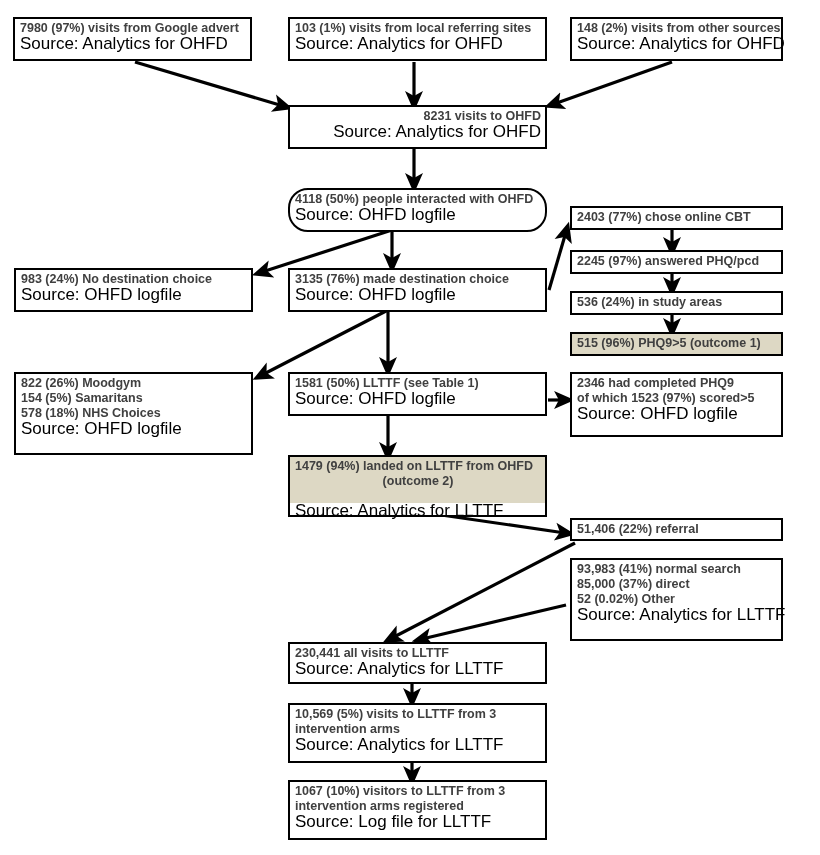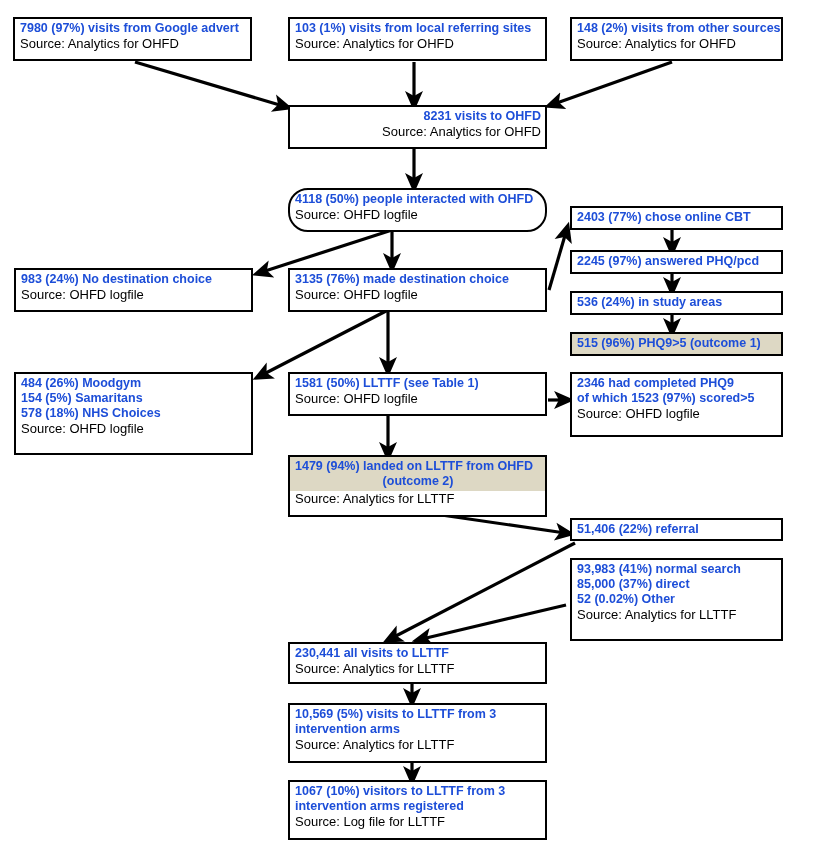--- a/index.html
+++ b/index.html
@@ -25,34 +25,34 @@
     padding: 2px 4px 2px 5px;
     z-index: 3;
   }
   .node.shaded-head .line-bold {
     background: transparent;
   }
   .line-bold {
     font-weight: bold;
     font-size: 12.5px;
     line-height: 15px;
-    color: #1d4ed8;
+    color: #404040;
     white-space: nowrap;
   }
   .line-src {
     font-weight: normal;
-    font-size: 13px;
+    font-size: 17px;
     line-height: 16px;
     color: #000000;
     white-space: nowrap;
   }
   .shade-band {
     background: #DDD8C4;
     margin: -2px -4px 0 -5px;
-    padding: 2px 4px 2px 5px;
+    padding: 2px 4px 14px 5px;
   }
   .shade-full {
     background: #DDD8C4;
   }
   .center {
     text-align: center;
   }
   svg.arrows {
     position: absolute;
     left: 0;
@@ -167,21 +167,21 @@
     <div class="line-bold">983 (24%) No destination choice</div>
     <div class="line-src">Source: OHFD logfile</div>
   </div>
 
   <div class="node" style="left:288px; top:268px; width:259px; height:44px;">
     <div class="line-bold">3135 (76%) made destination choice</div>
     <div class="line-src">Source: OHFD logfile</div>
   </div>
 
   <div class="node" style="left:14px; top:372px; width:239px; height:83px;">
-    <div class="line-bold">484 (26%) Moodgym</div>
+    <div class="line-bold">822 (26%) Moodgym</div>
     <div class="line-bold">154 (5%)  Samaritans</div>
     <div class="line-bold">578 (18%) NHS Choices</div>
     <div class="line-src">Source: OHFD logfile</div>
   </div>
 
   <div class="node" style="left:288px; top:372px; width:259px; height:44px;">
     <div class="line-bold">1581 (50%) LLTTF (see Table 1)</div>
     <div class="line-src">Source: OHFD logfile</div>
   </div>
 

